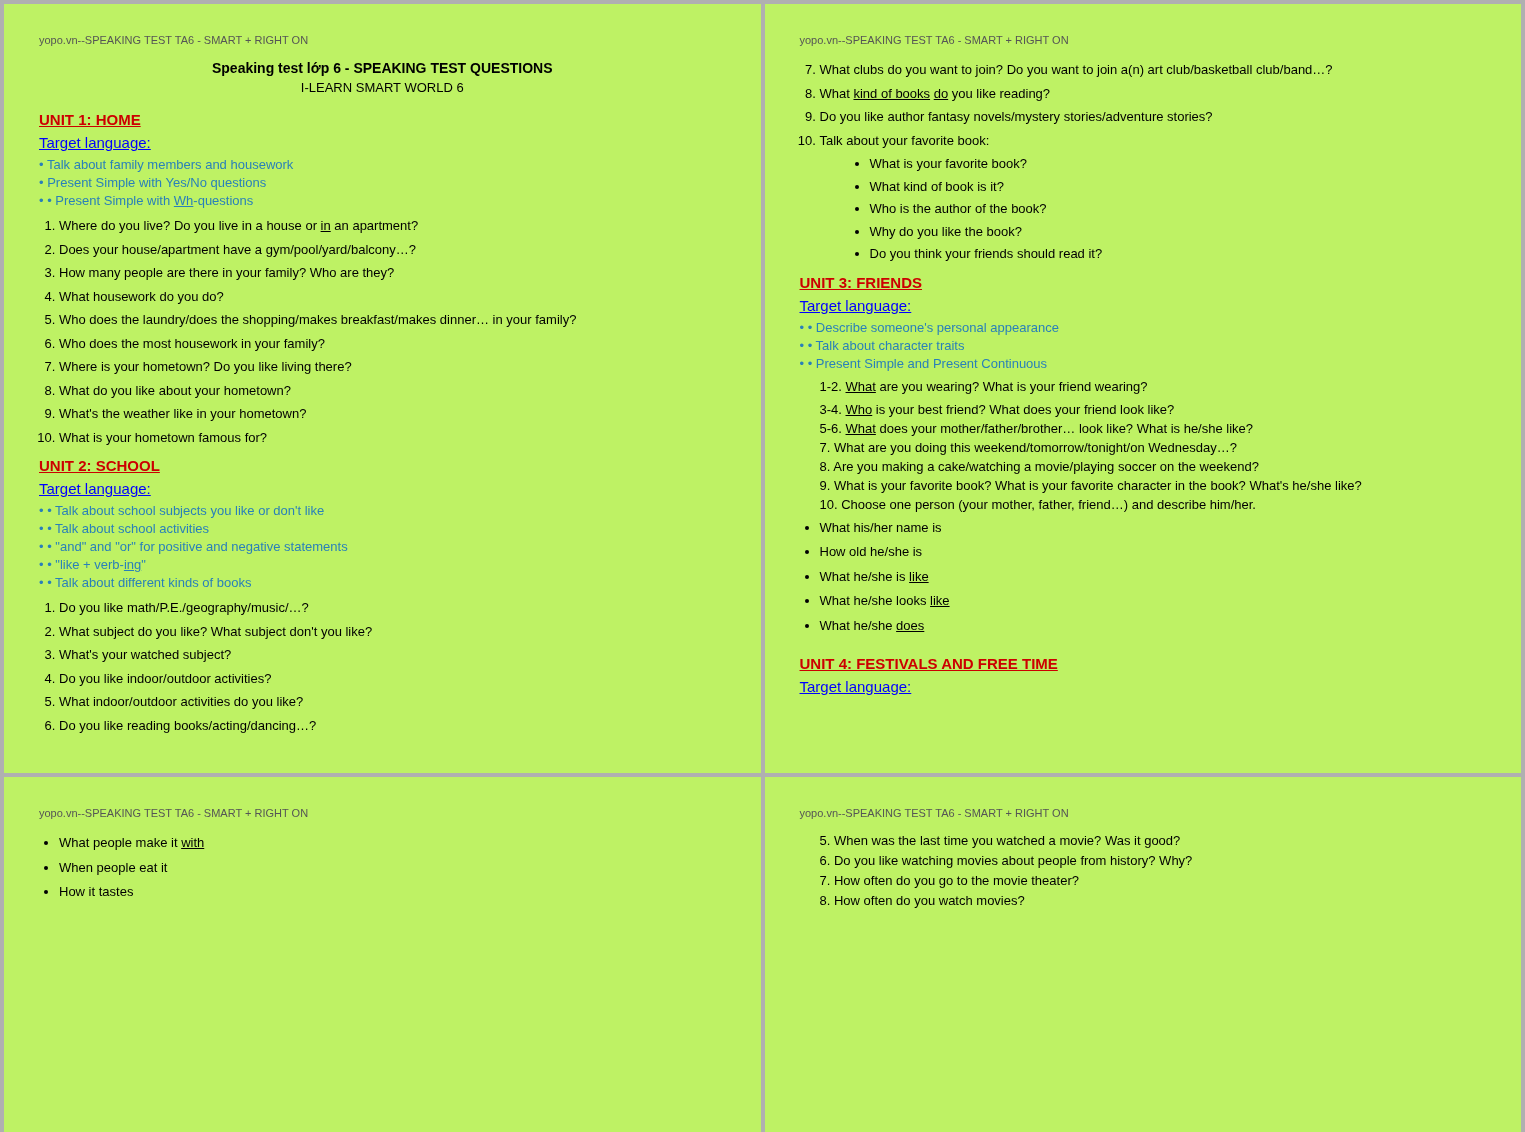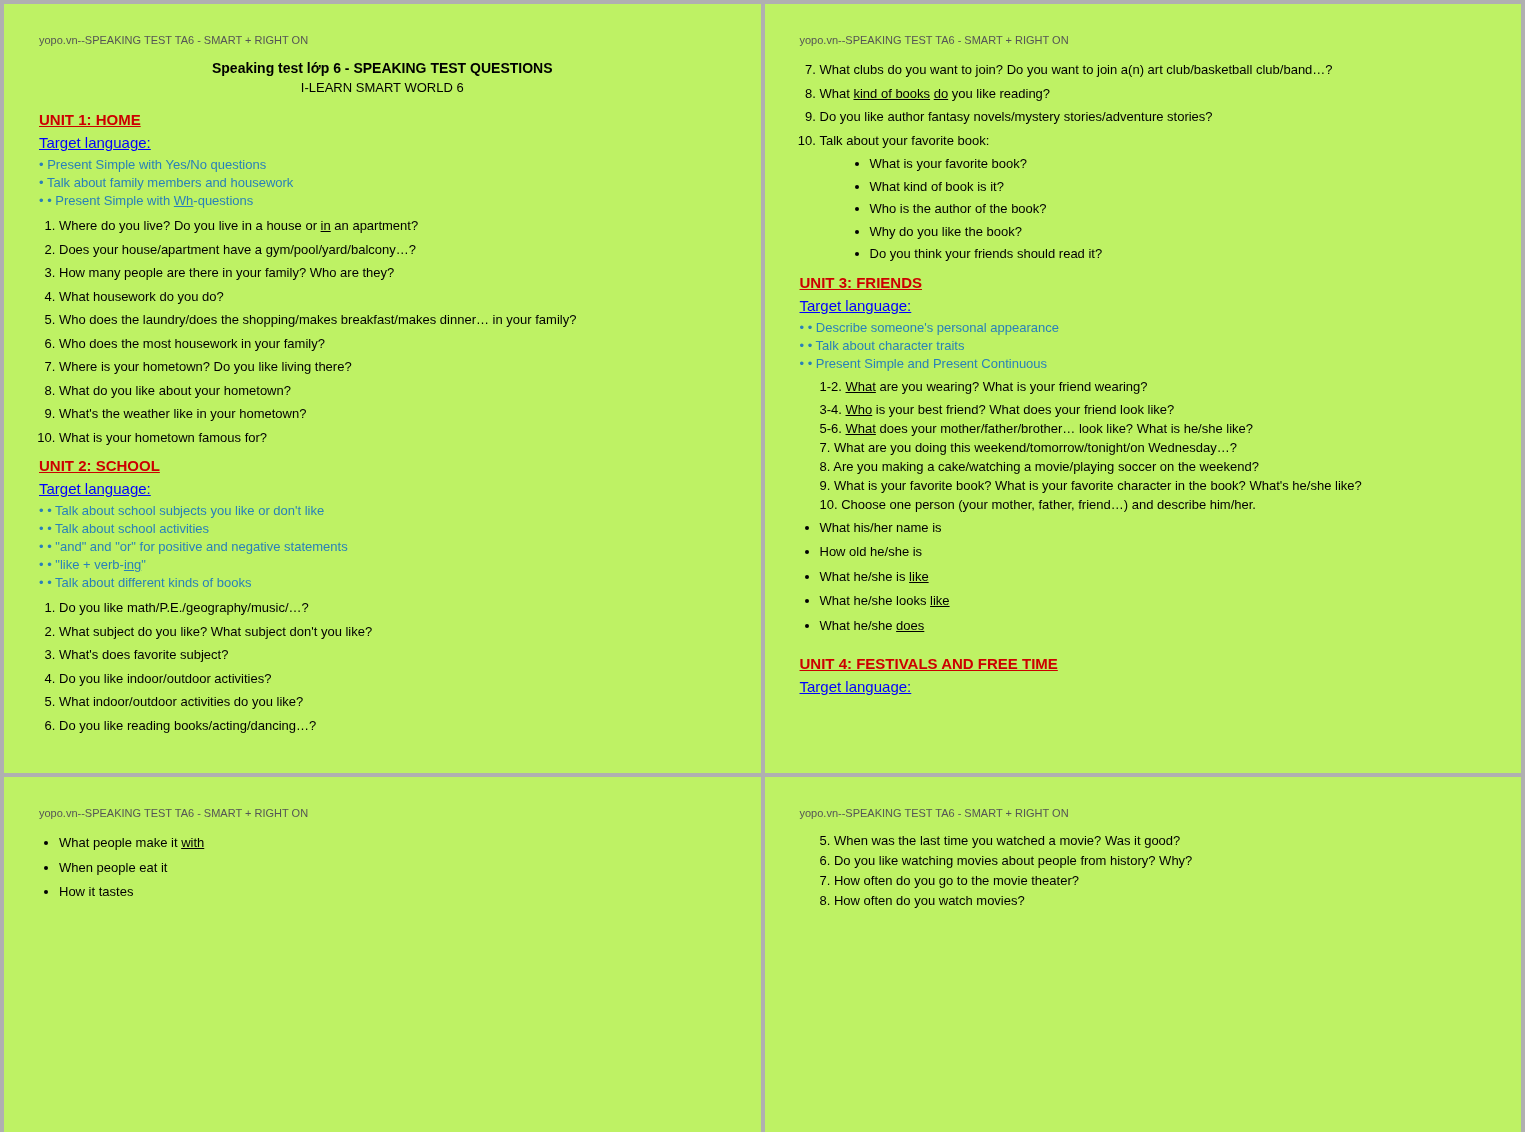--- a/index.html
+++ b/index.html
@@ -112,22 +112,22 @@
     <div class="watermark">yopo.vn--SPEAKING TEST TA6 - SMART + RIGHT ON</div>
 
     <div class="doc-title">
       <span>Speaking test lớp 6  -  SPEAKING TEST QUESTIONS</span>
     </div>
     <div class="doc-subtitle">I-LEARN SMART WORLD 6</div>
 
     <div class="unit-heading">UNIT 1: HOME</div>
     <a class="target-lang-link">Target language:</a>
 
+    <div class="bullet-item">Talk about family members and housework</div>
     <div class="bullet-item">Present Simple with Yes/No questions</div>
-    <div class="bullet-item">Talk about family members and housework</div>
     <div class="bullet-item blue-bullet">• Present Simple with <u>Wh</u>-questions</div>
 
     <ol class="numbered-list">
       <li>Where do you live? Do you live in a house or <u>in</u> an apartment?</li>
       <li>Does your house/apartment  have a gym/pool/yard/balcony…?</li>
       <li>How many people are there in your family? Who are they?</li>
       <li>What housework do you do?</li>
       <li>Who does the laundry/does the shopping/makes breakfast/makes dinner… in your family?</li>
       <li>Who does the most housework in your family?</li>
       <li>Where is your hometown? Do you like living there?</li>
@@ -141,21 +141,21 @@
 
     <div class="bullet-item">• Talk about school subjects you like or don't like</div>
     <div class="bullet-item">• Talk about school activities</div>
     <div class="bullet-item">• "and" and "or" for positive and negative statements</div>
     <div class="bullet-item">• "like + verb-<u>ing</u>"</div>
     <div class="bullet-item">• Talk about different kinds of books</div>
 
     <ol class="numbered-list">
       <li>Do you like math/P.E./geography/music/…?</li>
       <li>What subject do you like? What subject don't you like?</li>
-      <li>What's does favorite subject?</li>
+      <li>What's your watched subject?</li>
       <li>Do you like indoor/outdoor  activities?</li>
       <li>What indoor/outdoor  activities do you like?</li>
       <li>Do you like reading books/acting/dancing…?</li>
     </ol>
   </div>
 
   <div class="page-panel">
     <div class="watermark">yopo.vn--SPEAKING TEST TA6 - SMART + RIGHT ON</div>
 
     <ol class="numbered-list" style="margin-top:0;" start="7">

